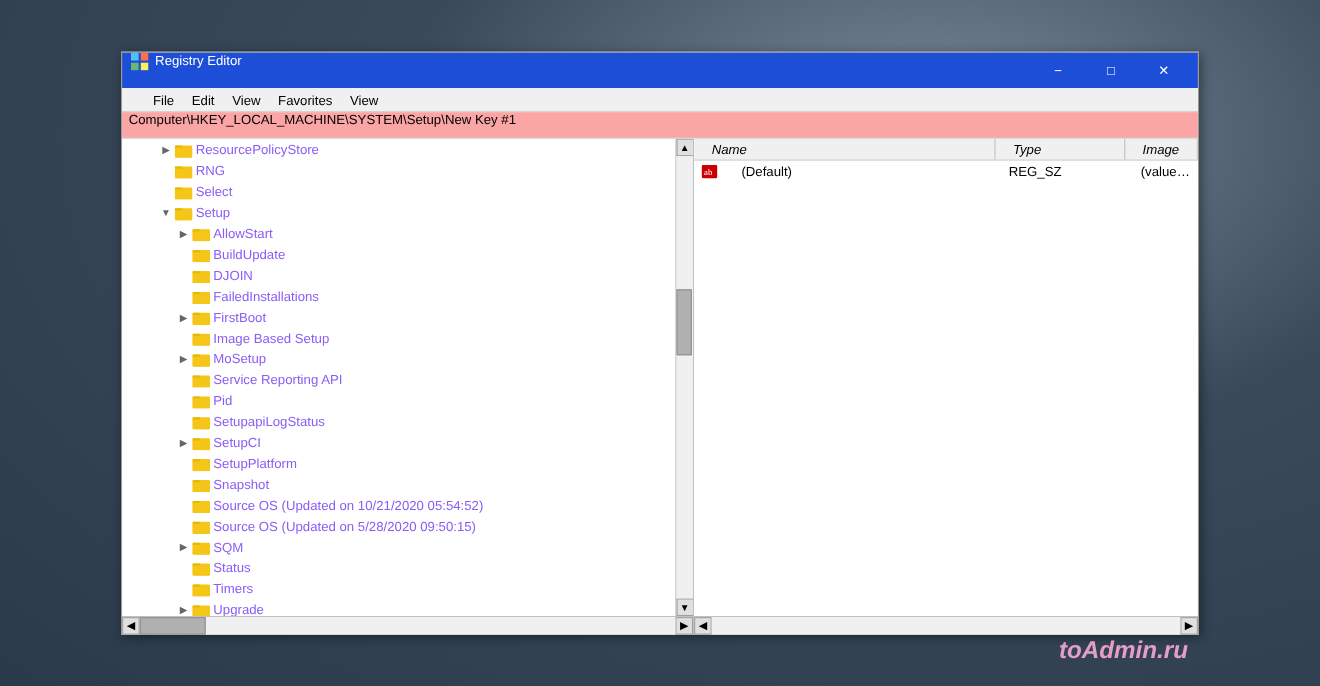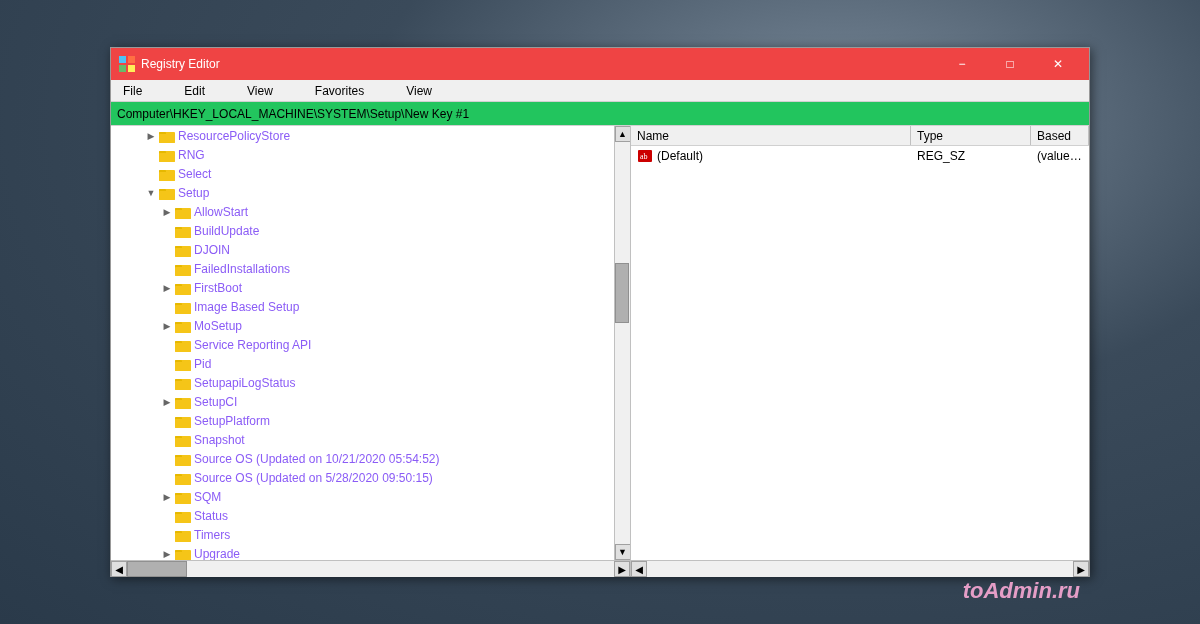--- a/index.html
+++ b/index.html
@@ -17,24 +17,23 @@
     .window {
       width: 980px;
       height: 530px;
       background: #f0f0f0;
       border: 1px solid #999;
       display: flex;
       flex-direction: column;
       box-shadow: 2px 2px 10px rgba(0,0,0,0.5);
     }
     .title-bar {
-      background: #ef4444;
+      background: #1d4ed8;
       height: 32px;
       display: flex;
-      align-items: center;
       padding: 0 8px;
       flex-shrink: 0;
     }
     .title-bar-icon {
       width: 16px;
       height: 16px;
       margin-right: 6px;
       display: flex;
       align-items: center;
       justify-content: center;
@@ -62,36 +61,35 @@
       cursor: pointer;
       display: flex;
       align-items: center;
       justify-content: center;
     }
     .menu-bar {
       background: #f0f0f0;
       height: 22px;
       display: flex;
       align-items: center;
-      padding: 0 4px;
+      padding: 0 20px;
       border-bottom: 1px solid #d0d0d0;
       flex-shrink: 0;
-      gap: 26px;
     }
     .menu-item {
       padding: 2px 8px;
       font-size: 12px;
       cursor: pointer;
       color: #000;
     }
     .address-bar {
-      background: #22c55e;
+      background: #fca5a5;
       height: 24px;
       display: flex;
-      align-items: center;
+      align-items: flex-start;
       padding: 0 6px;
       border-bottom: 1px solid #d0d0d0;
       flex-shrink: 0;
     }
     .address-text {
       font-size: 12px;
       color: #000;
     }
     .main-content {
       display: flex;
@@ -159,25 +157,26 @@
     }
     .detail-header {
       display: flex;
       height: 20px;
       border-bottom: 1px solid #d0d0d0;
       background: #f0f0f0;
       flex-shrink: 0;
     }
     .col-header {
       font-size: 12px;
-      padding: 2px 6px;
+      padding: 2px 16px;
       border-right: 1px solid #c0c0c0;
       display: flex;
       align-items: center;
       user-select: none;
+      font-style: italic;
     }
     .col-name { width: 280px; }
     .col-type { width: 120px; }
     .col-data { flex: 1; }
     .detail-scroll {
       flex: 1;
       overflow-y: auto;
     }
     .detail-row {
       display: flex;
@@ -185,21 +184,21 @@
       align-items: center;
       cursor: pointer;
     }
     .detail-cell {
       font-size: 12px;
       padding: 0 6px;
       overflow: hidden;
       text-overflow: ellipsis;
       white-space: nowrap;
     }
-    .detail-cell.name { width: 280px; display: flex; align-items: center; gap: 4px; }
+    .detail-cell.name { width: 280px; display: flex; align-items: center; gap: 21px; }
     .detail-cell.type { width: 120px; }
     .detail-cell.data { flex: 1; }
     .reg-icon {
       width: 16px;
       height: 14px;
       flex-shrink: 0;
     }
     .h-scroll-track {
       flex: 1;
       height: 16px;
@@ -608,21 +607,21 @@
           </div>
           <div class="v-scroll-btn">▼</div>
         </div>
       </div>
     </div>
 
     <div class="detail-pane">
       <div class="detail-header">
         <div class="col-header col-name">Name</div>
         <div class="col-header col-type">Type</div>
-        <div class="col-header col-data">Based</div>
+        <div class="col-header col-data">Image</div>
       </div>
       <div class="detail-scroll">
         <div class="detail-row">
           <div class="detail-cell name">
             <svg class="reg-icon" viewBox="0 0 16 14">
               <rect x="1" y="1" width="14" height="12" rx="1" fill="#cc0000"></rect>
               <text x="3" y="10" font-size="8" fill="white" font-family="serif">ab</text>
             </svg>
             <span>(Default)</span>
           </div>

